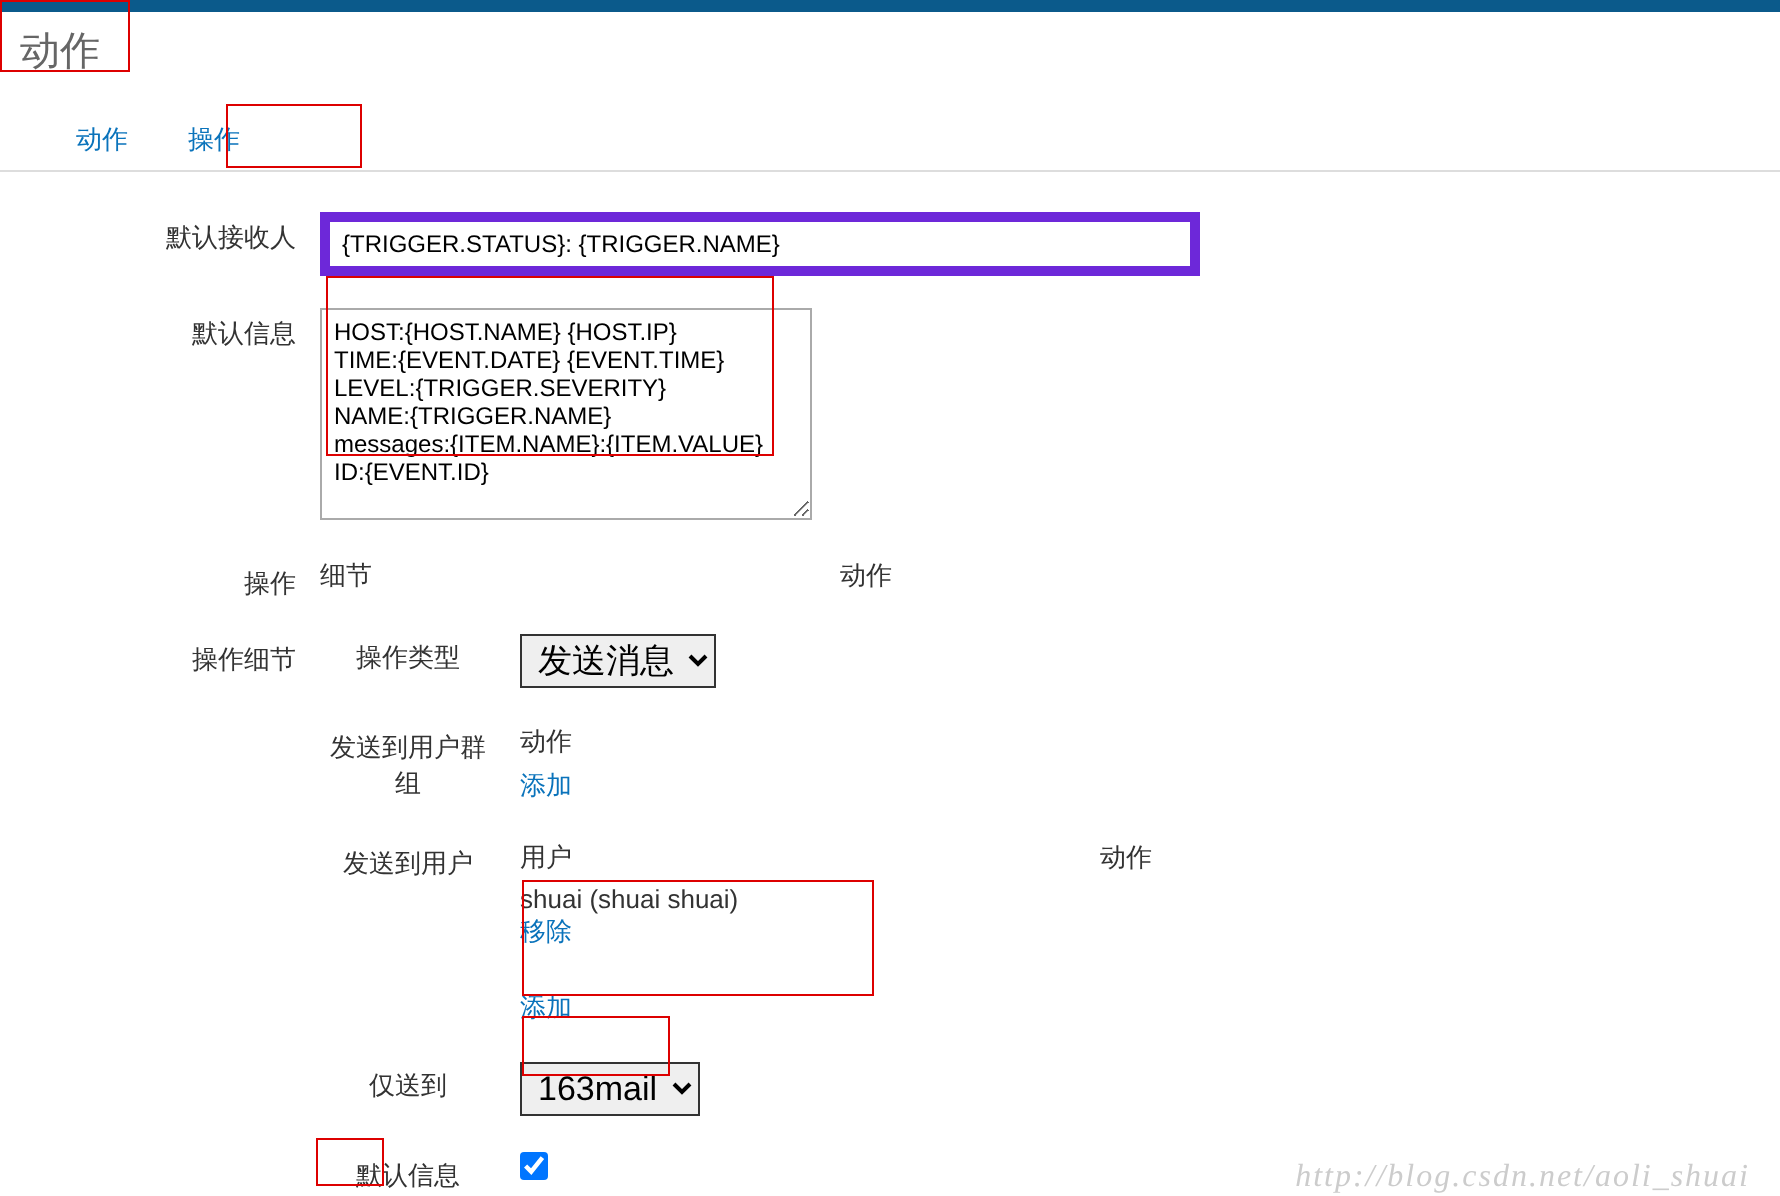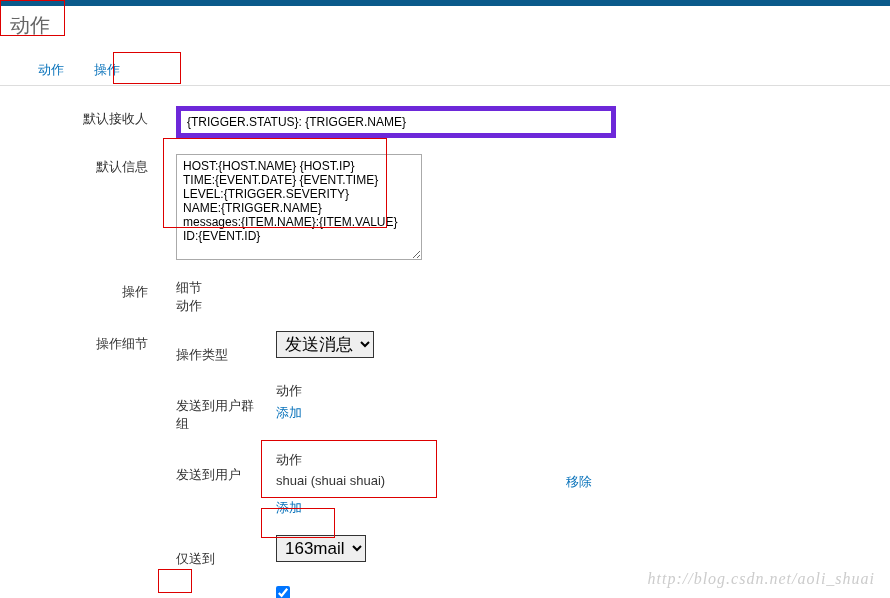--- a/index.html
+++ b/index.html
@@ -4,40 +4,40 @@
 <style>
 * { box-sizing: border-box; margin: 0; padding: 0; font-family: Arial, "Microsoft YaHei", sans-serif; }
 body { background: #fff; color: #333; font-size: 13px; width: 890px; }
 .topbar { height: 6px; background: #0b5a8b; }
 .title-area { padding: 6px 10px; font-size: 20px; color: #666; }
 .red-box { border: 1px solid #d00; position: absolute; pointer-events: none; }
 .tabs { display: flex; gap: 14px; padding: 10px 20px 0 30px; border-bottom: 1px solid #ddd; }
 .tab { padding: 6px 8px; color: #0a73bb; cursor: pointer; font-size: 13px; }
 .tab.active { color: #333; border-bottom: 3px solid #0a4a7a; }
 .form { padding: 20px 10px 10px 10px; }
-.row { display: flex; align-items: flex-start; margin-bottom: 16px; gap: 16px; }
+.row { display: flex; align-items: flex-start; margin-bottom: 16px; }
 .lbl { width: 150px; text-align: right; padding-right: 12px; color: #333; padding-top: 4px; }
 .val { flex: 1; }
 input.txt { width: 440px; padding: 4px 6px; border: 5px solid #6d28d9; font-size: 12px; }
 textarea.txt { width: 246px; height: 106px; padding: 4px 6px; border: 1px solid #aaa; font-size: 12px; resize: both; font-family: Arial; }
-.ops-head { display: flex; flex-direction: column; }
+.ops-head { display: flex; }
 .ops-head span:first-child { width: 260px; }
 select { border: 1px solid #333; padding: 2px 4px; font-size: 17px; }
 .sub-block { margin-left: 0; }
 .sub-row { display: flex; align-items: flex-start; margin-bottom: 18px; }
-.sub-lbl { width: 100px; text-align: left; padding-right: 12px; padding-top: 3px; margin-top: 12px; }
+.sub-lbl { width: 100px; text-align: center; padding-right: 12px; padding-top: 3px; }
 .sub-val { flex: 1; }
 .inner-head { display: flex; color: #333; margin-bottom: 4px; }
 .inner-head span:first-child { width: 290px; }
 .link { color: #0a73bb; cursor: pointer; }
-.user-row { display: flex; margin-bottom: 8px; }
+.user-row { display: flex; margin-bottom: 20px; flex-direction: column; }
 .user-row span:first-child { width: 290px; }
 .checkbox { width: 14px; height: 14px; }
 .footer-links { margin-left: 92px; text-decoration: underline; }
-.watermark { position: absolute; right: 15px; bottom: 10px; color: #ccc; font-size: 16px; font-family: Georgia, serif; font-style: italic; letter-spacing: 1px; }
+.watermark { position: absolute; right: 15px; bottom: 0; color: #ccc; font-size: 16px; font-family: Georgia, serif; font-style: italic; letter-spacing: 1px; }
 </style>
 </head>
 <body>
 
 <div class="topbar"></div>
 
 <div class="title-area">动作</div>
 
 <div class="red-box" style="left:0;top:0;width:65px;height:36px;"></div>
 <div class="red-box" style="left:113px;top:52px;width:68px;height:32px;"></div>
@@ -100,20 +100,21 @@
             <span>动作</span>
           </div>
           <span class="link">添加</span>
         </div>
       </div>
 
       <div class="sub-row">
         <div class="sub-lbl">发送到用户</div>
         <div class="sub-val">
           <div class="inner-head">
+            <span>用户</span>
             <span>动作</span>
           </div>
           <div class="user-row">
             <span>shuai (shuai shuai)</span>
             <span class="link">移除</span>
           </div>
           <span class="link">添加</span>
         </div>
       </div>
 

